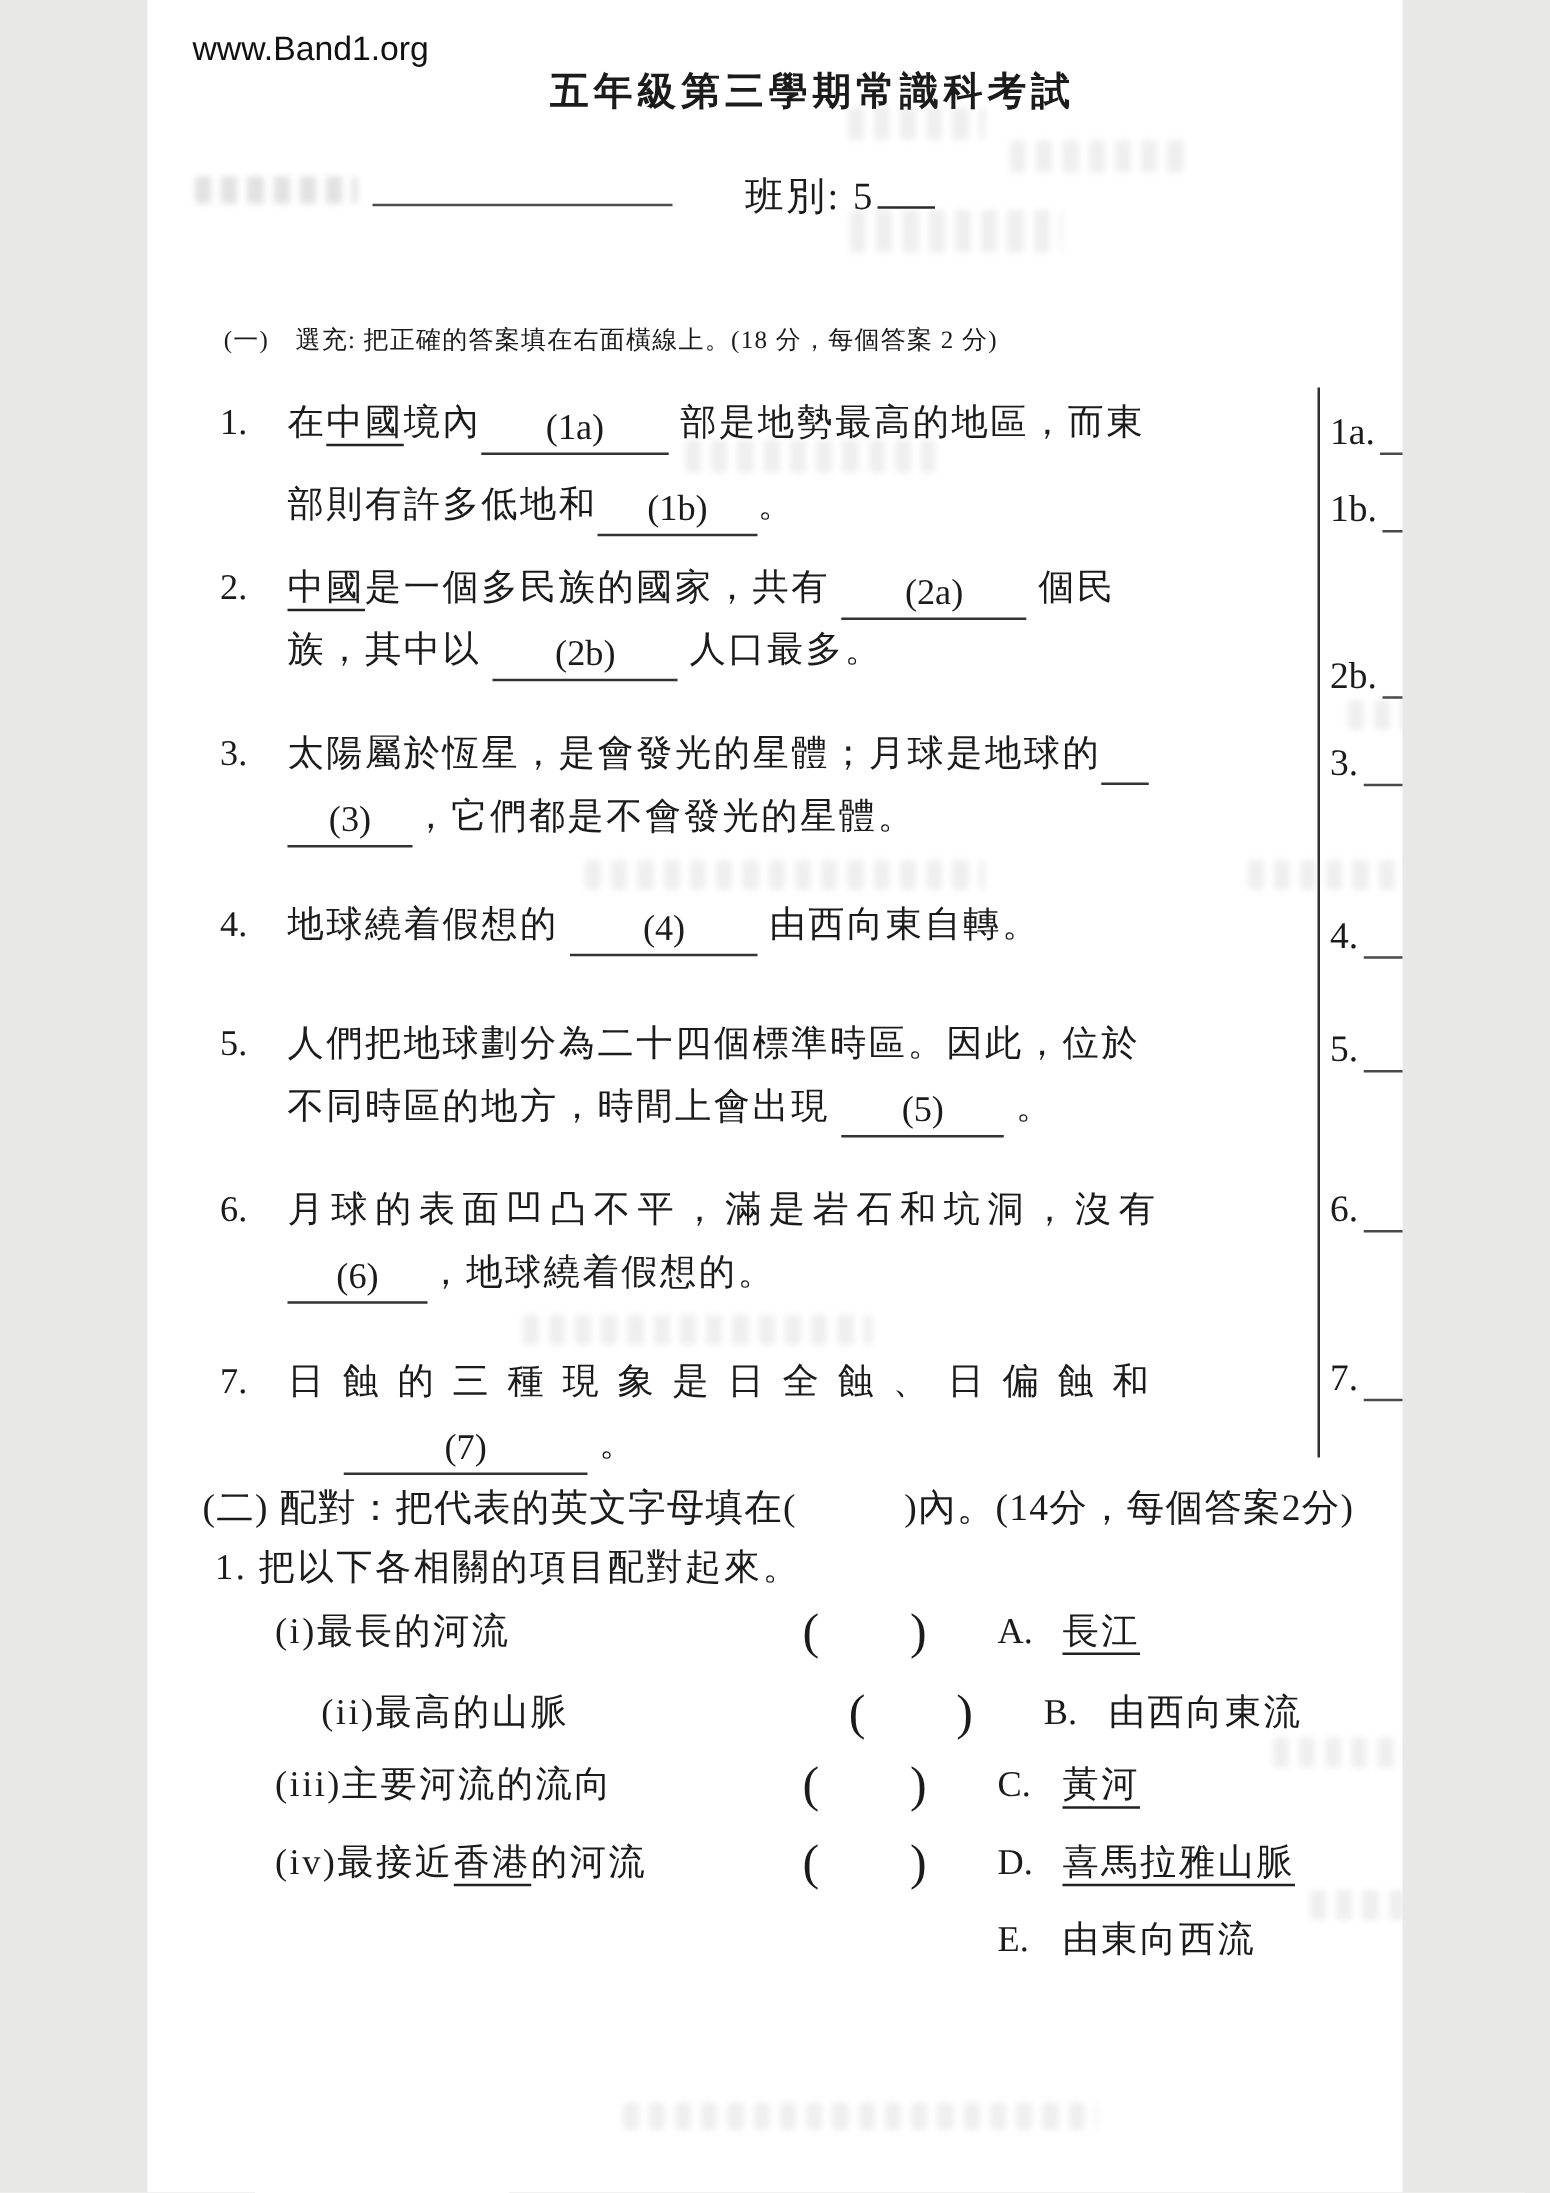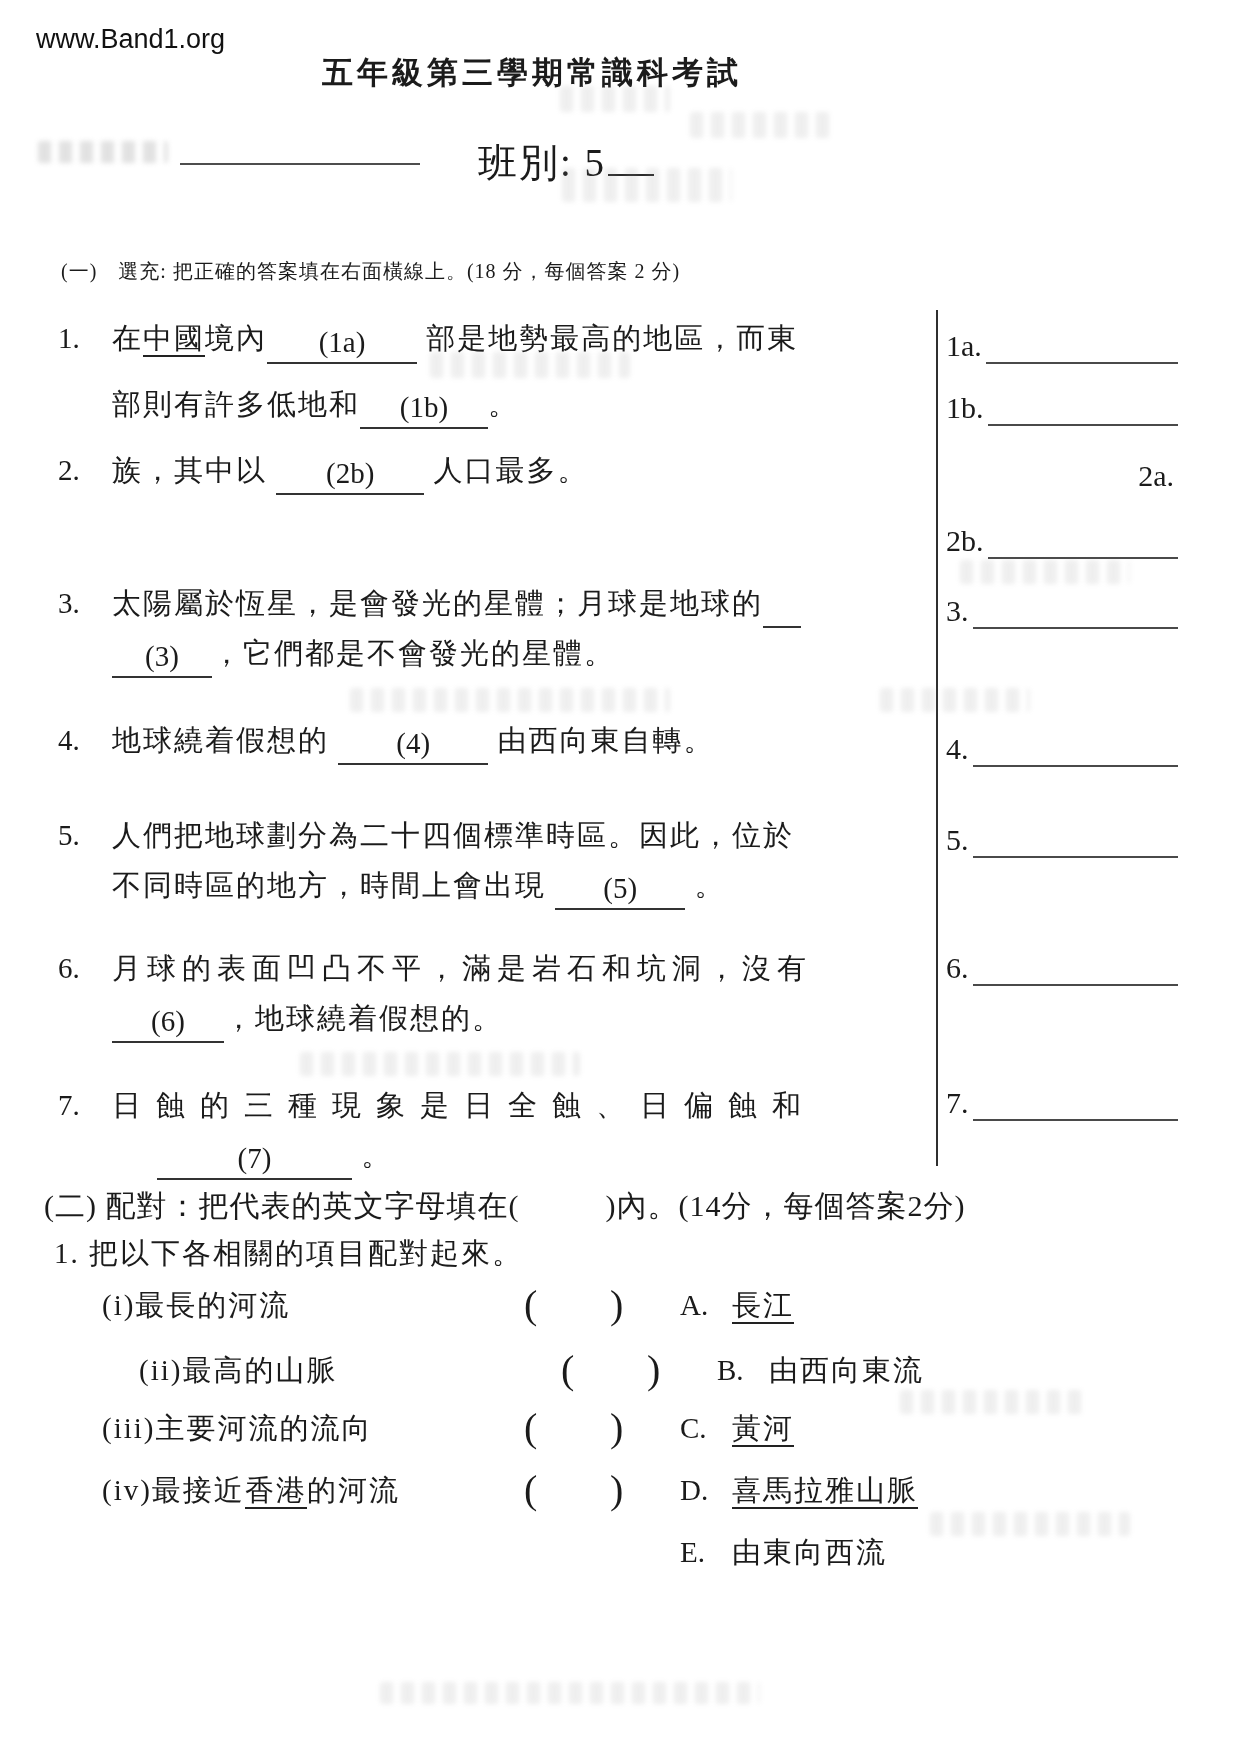--- a/index.html
+++ b/index.html
@@ -1,36 +1,36 @@
 <!DOCTYPE html>
 <html><head>
 <meta charset="utf-8">
 <style>
   html,body{margin:0;padding:0;background:#e8e8e6;}
   .page{
     position:relative;
-    width:1240px;height:1754px;
+    width:1004px;height:1754px;
     margin:0 auto;
     background:#ffffff;
     color:#1b1b1b;
     font-family:"Liberation Serif","DejaVu Serif",serif;
     overflow:hidden;
   }
   .watermark{
     position:absolute;left:36px;top:24px;
     font-family:"Liberation Sans","DejaVu Sans",sans-serif;
     font-size:27px;color:#111;
   }
   .title{
     position:absolute;left:322px;top:52px;
     font-size:31px;letter-spacing:4px;font-weight:600;
   }
   .class-line{
     position:absolute;left:478px;top:136px;
-    font-size:39px;letter-spacing:2px;
+    font-size:31px;letter-spacing:2px;
   }
   .class-underline{
     display:inline-block;width:46px;height:2px;
     background:#2a2a2a;vertical-align:baseline;margin-left:2px;
   }
   .name-underline{
     position:absolute;left:180px;top:163px;width:240px;height:2px;
     background:#4d4d4d;
   }
   .s1-heading{
@@ -102,20 +102,21 @@
       <div class="q" style="top: 313px;">
         <div class="qnum">1.</div>
         <div class="qbody">
           <div class="qline"><span>在</span><span class="u">中國</span><span>境內</span><span class="blank" style="width: 150px;">(1a)</span><span> 部是地勢最高的地區，而東</span></div>
           <div class="qline"><span>部則有許多低地和</span><span class="blank" style="width: 128px; margin-top: 24px;">(1b)</span><span>。</span></div>
         </div>
       </div>
       <div class="q" style="top: 445px;">
         <div class="qnum">2.</div>
         <div class="qbody">
+          <div class="qline"><span class="u">中國</span><span>是一個多民族的國家，共有 </span><span class="blank" style="width: 148px;">(2a)</span><span> 個民</span></div>
           <div class="qline"><span>族，其中以 </span><span class="blank" style="width: 148px;">(2b)</span><span> 人口最多。</span></div>
         </div>
       </div>
       <div class="q" style="top: 578px;">
         <div class="qnum">3.</div>
         <div class="qbody">
           <div class="qline"><span>太陽屬於恆星，是會發光的星體；月球是地球的</span><span class="blank" style="width: 38px;"></span></div>
           <div class="qline"><span class="blank" style="width: 100px;">(3)</span><span>，它們都是不會發光的星體。</span></div>
         </div>
       </div>

